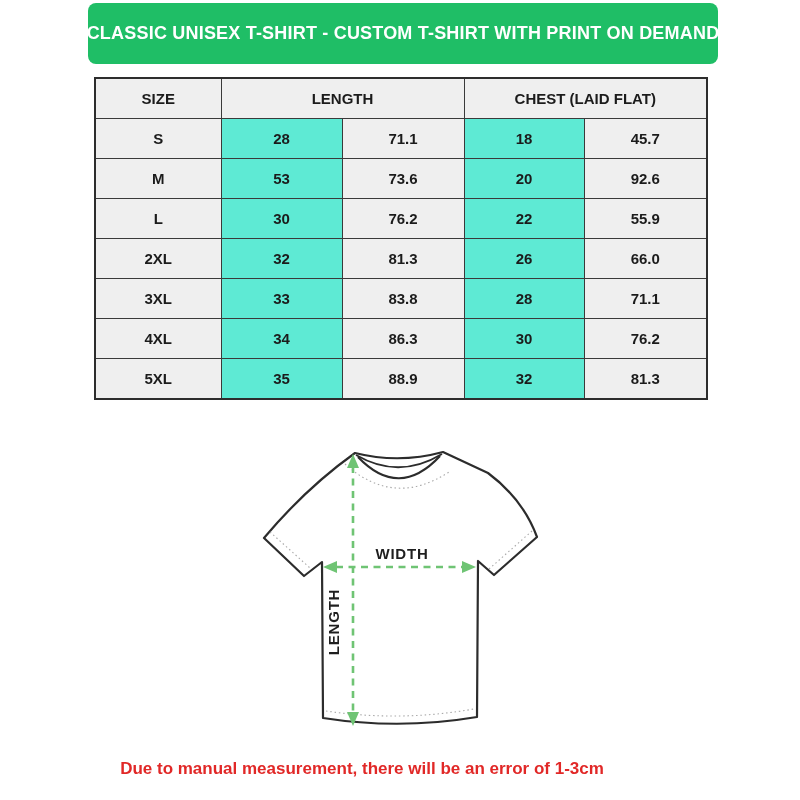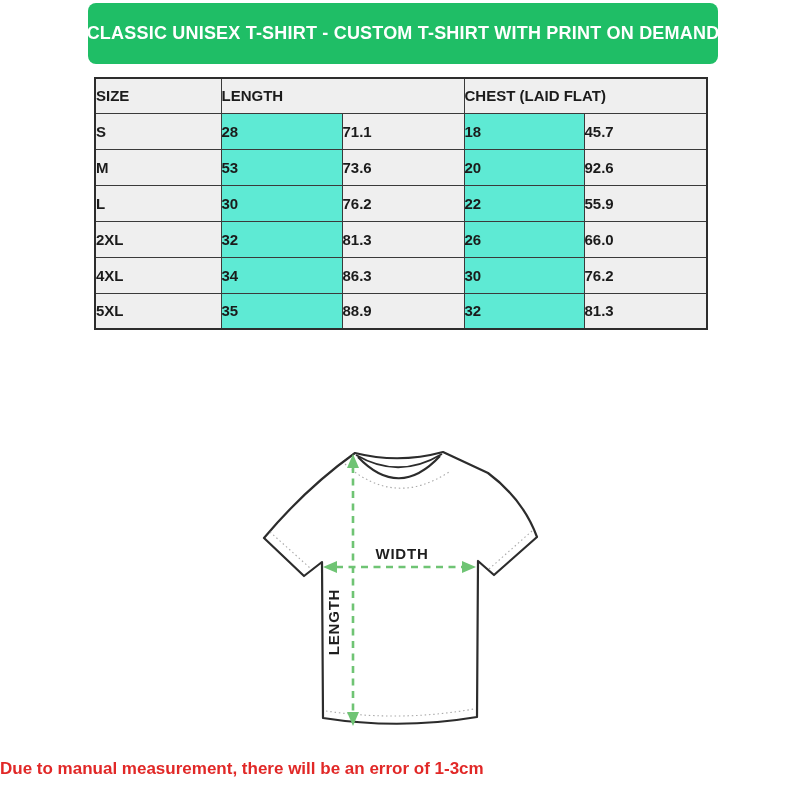--- a/index.html
+++ b/index.html
@@ -15,33 +15,33 @@
   .banner-title {
     color:#ffffff; font-weight:bold; font-size:18px; letter-spacing:.2px;
     white-space:nowrap;
   }
   table.size-chart {
     position:absolute; left:94px; top:77px; width:612px;
     border-collapse:collapse; table-layout:fixed;
     border:2px solid #2d2d2d;
   }
   .size-chart th, .size-chart td {
-    border:1.5px solid #3a3a3a; text-align:left; vertical-align:middle;
-    font-size:15px; font-weight:bold; color:#1b1b1b; padding:0;
+    border:1.5px solid #3a3a3a; text-align:center; vertical-align:middle;
+    font-size:15px; font-weight:bold; color:#1b1b1b; padding:11px;
   }
   .size-chart th { height:35px; background:#efefef; }
   .size-chart td { height:36px; background:#5eead4; }
   .size-chart td.gray { background:#efefef; }
   .shirt-svg { position:absolute; left:240px; top:428px; }
   .diagram-label {
     font-family:"Liberation Sans", sans-serif; font-size:15px; font-weight:bold;
     fill:#1f1f1f; letter-spacing:.8px;
   }
   .note {
-    position:absolute; left:0; top:759px; width:724px; 
+    position:absolute; left:0; top:759px; width:724px; text-align:center;
     color:#E12827; font-size:17px; font-weight:bold;
   }
 </style>
 </head>
 <body>
 
 <div class="page">
 
   <div class="banner">
     <span class="banner-title">CLASSIC UNISEX T-SHIRT - CUSTOM T-SHIRT WITH PRINT ON DEMAND</span>
@@ -83,20 +83,27 @@
         <td class="gray">76.2</td>
         <td>22</td>
         <td class="gray">55.9</td>
       </tr>
       <tr>
         <td class="gray">2XL</td>
         <td>32</td>
         <td class="gray">81.3</td>
         <td>26</td>
         <td class="gray">66.0</td>
+      </tr>
+      <tr>
+        <td class="gray">3XL</td>
+        <td>33</td>
+        <td class="gray">83.8</td>
+        <td>28</td>
+        <td class="gray">71.1</td>
       </tr>
       <tr>
         <td class="gray">4XL</td>
         <td>34</td>
         <td class="gray">86.3</td>
         <td>30</td>
         <td class="gray">76.2</td>
       </tr>
       <tr>
         <td class="gray">5XL</td>

